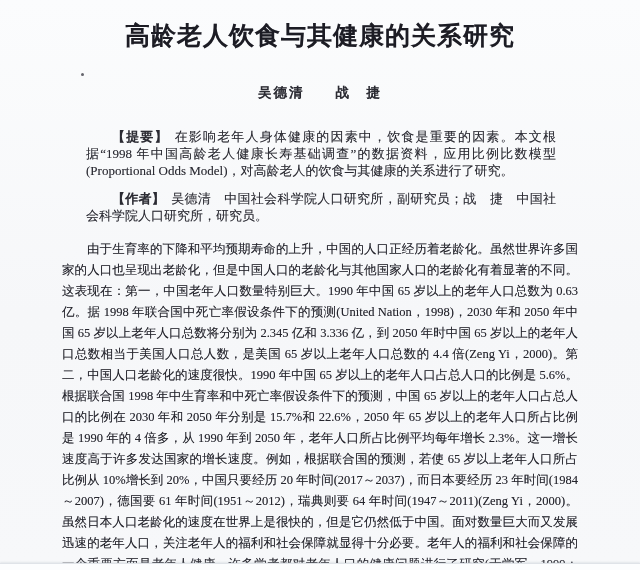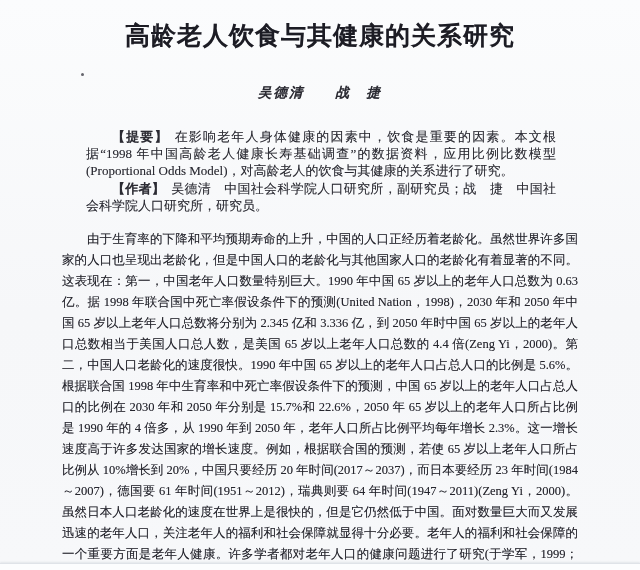--- a/index.html
+++ b/index.html
@@ -43,37 +43,36 @@
     text-shadow: 0 0 0.6px rgba(30,30,40,0.45);
   }
   .byline {
     margin-top: 33px;
     text-align: center;
     font-size: 13.5px;
     font-weight: 700;
     letter-spacing: 2px;
     color: #2a2a32;
     text-shadow: 0 0 0.5px rgba(30,30,40,0.4);
-    font-style: italic;
   }
   .meta-block {
     margin: 26px 0 0 86px;
     width: 470px;
     font-size: 13px;
     line-height: 17.2px;
     text-align: justify;
     color: #2b2b33;
     text-shadow: 0 0 0.5px rgba(40,40,50,0.35);
   }
   .meta-block p {
     margin: 0;
     text-indent: 2em;
   }
   .meta-block p.author-note {
-    margin-top: 0;
+    margin-top: 10px;
   }
   .block-label {
     font-family: "Liberation Sans", sans-serif;
     font-weight: 700;
     margin-right: 6px;
   }
   .body-text {
     margin: 15px 0 0 62px;
     width: 516px;
     font-size: 12.5px;

